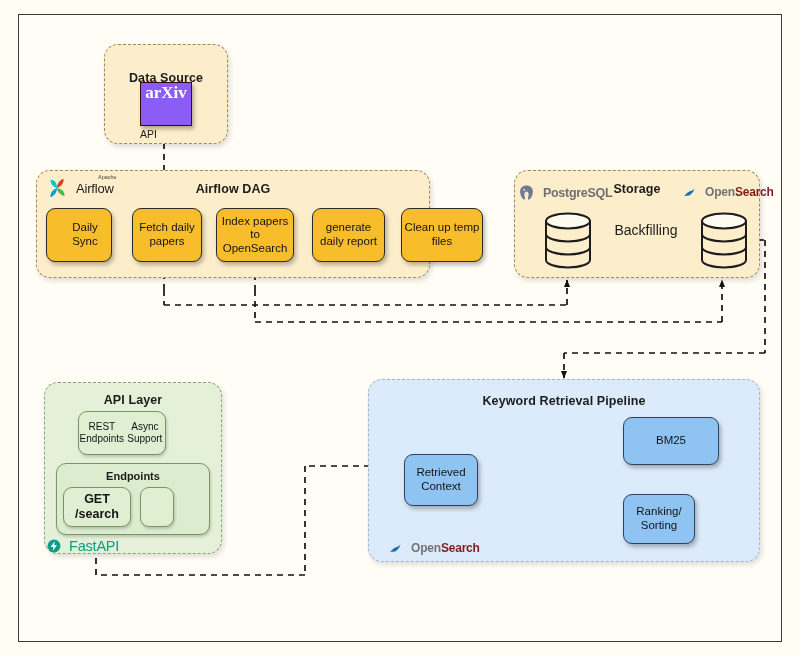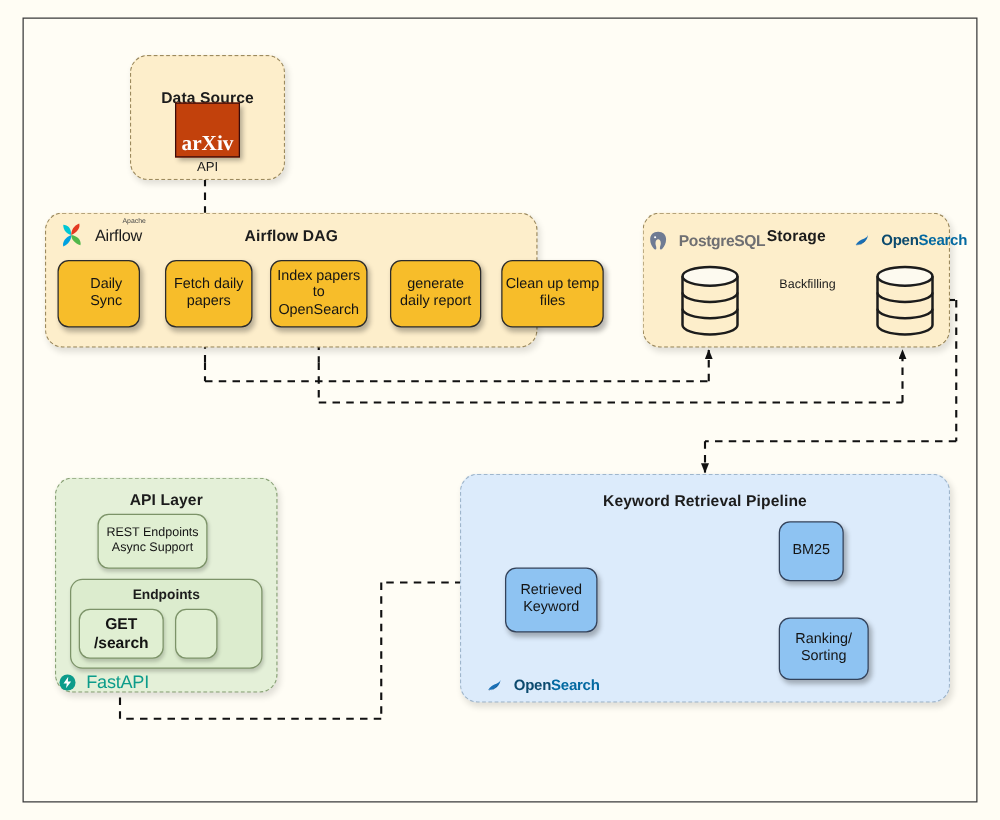--- a/index.html
+++ b/index.html
@@ -84,51 +84,51 @@
     box-shadow: 1px 2px 3px rgba(0,0,0,0.18);
   }
   .subgroup-title {
     position: absolute; left: 0; right: 0; top: 6px;
     text-align: center; font-weight: bold; font-size: 11px; color: #1c1c1c;
   }
 
   
   .arxiv {
     position: absolute;
-    background: #c2410c;
+    background: #8b5cf6;
     border: 1px solid #3a0b0b;
-    display: flex; align-items: flex-end; justify-content: center;
+    display: flex; align-items: flex-start; justify-content: center;
     box-shadow: 2px 3px 4px rgba(0,0,0,0.3);
   }
   .arxiv span {
     color: #ffffff; font-weight: bold; font-size: 17px;
     font-family: "Liberation Serif", serif;
   }
   .plain-label {
-    position: absolute; text-align: center;
+    position: absolute; text-align: left;
     font-size: 10.5px; color: #1c1c1c;
   }
 
   
   .brand {
     position: absolute;
     display: flex; align-items: center; gap: 8px;
     font-size: 12px;
   }
   .brand-text { font-weight: bold; letter-spacing: -.2px; }
-  .os-open { color: #0c4a6e; }
-  .os-search { color: #0369a1; }
+  .os-open { color: #737373; }
+  .os-search { color: #7f1d1d; }
   .pg-text { color: #6f6f72; font-weight: bold; font-size: 12.5px; letter-spacing: -.3px; }
   .af-text { color: #1b1b1b; font-size: 13px; font-weight: 500; letter-spacing: -.2px; }
   .af-sup { position: absolute; top: -7px; left: 22px; font-size: 5.5px; color: #444; }
   .fa-text { color: #0c9c8a; font-size: 14.5px; letter-spacing: -.2px; }
 
   .wire-label {
     position: absolute;
-    font-size: 10px; color: #1c1c1c;
+    font-size: 14px; color: #1c1c1c;
     background: transparent;
     text-align: center;
   }
 </style>
 </head>
 <body>
 
 <div id="canvas">
   <div id="frame"></div>
 
@@ -268,21 +268,21 @@
       <path d="M8,35 A22,7.5 0 0 0 52,35"></path>
     </g>
   </svg>
 
   <div class="wire-label" style="left:608px; top:222px; width:76px;">Backfilling</div>
 
   <div class="group green" style="left:44px; top:382px; width:178px; height:172px;">
     <div class="group-title" style="top:10px;">API Layer</div>
   </div>
 
-  <div class="node greenbox" style="left:78px; top:411px; width:88px; height:44px; flex-direction:column;">
+  <div class="node greenbox" style="left:78px; top:411px; width:88px; height:44px; flex-direction:row;">
     <span style="font-size:10px;">REST Endpoints</span>
     <span style="font-size:10px;">Async Support</span>
   </div>
 
   <div class="node subgroup" style="left:56px; top:463px; width:154px; height:72px;">
     <div class="subgroup-title">Endpoints</div>
   </div>
   <div class="node greenbox strong" style="left:63px; top:487px; width:68px; height:40px;">
     <span>GET /search</span>
   </div>
@@ -296,23 +296,23 @@
       <path d="M13 4 L6.5 13.5 L11 13.5 L10 20 L17 10.5 L12.5 10.5 Z" fill="#ffffff"></path>
     </svg>
     <span class="fa-text">FastAPI</span>
   </div>
 
   <div class="group blue" style="left:368px; top:379px; width:392px; height:183px;">
     <div class="group-title" style="top:14px;">Keyword Retrieval Pipeline</div>
   </div>
 
   <div class="node bluebox" style="left:404px; top:454px; width:74px; height:52px; flex-direction:column;">
-    <span>Retrieved Keyword</span>
-  </div>
-  <div class="node bluebox" style="left:623px; top:417px; width:52px; height:48px;">
+    <span>Retrieved Context</span>
+  </div>
+  <div class="node bluebox" style="left:623px; top:417px; width:96px; height:48px;">
     <span>BM25</span>
   </div>
   <div class="node bluebox" style="left:623px; top:494px; width:72px; height:50px; flex-direction:column;">
     <span>Ranking/</span>
     <span>Sorting</span>
   </div>
 
   <div class="brand" style="left:388px; top:540px;">
     <svg width="15" height="15" viewBox="0 0 24 24">
       <path d="M20 4 C20 13 14 19 4 19 C4 19 7 14 12 12 C17 10 20 9 20 4 Z" fill="#1a6fb5"></path>

